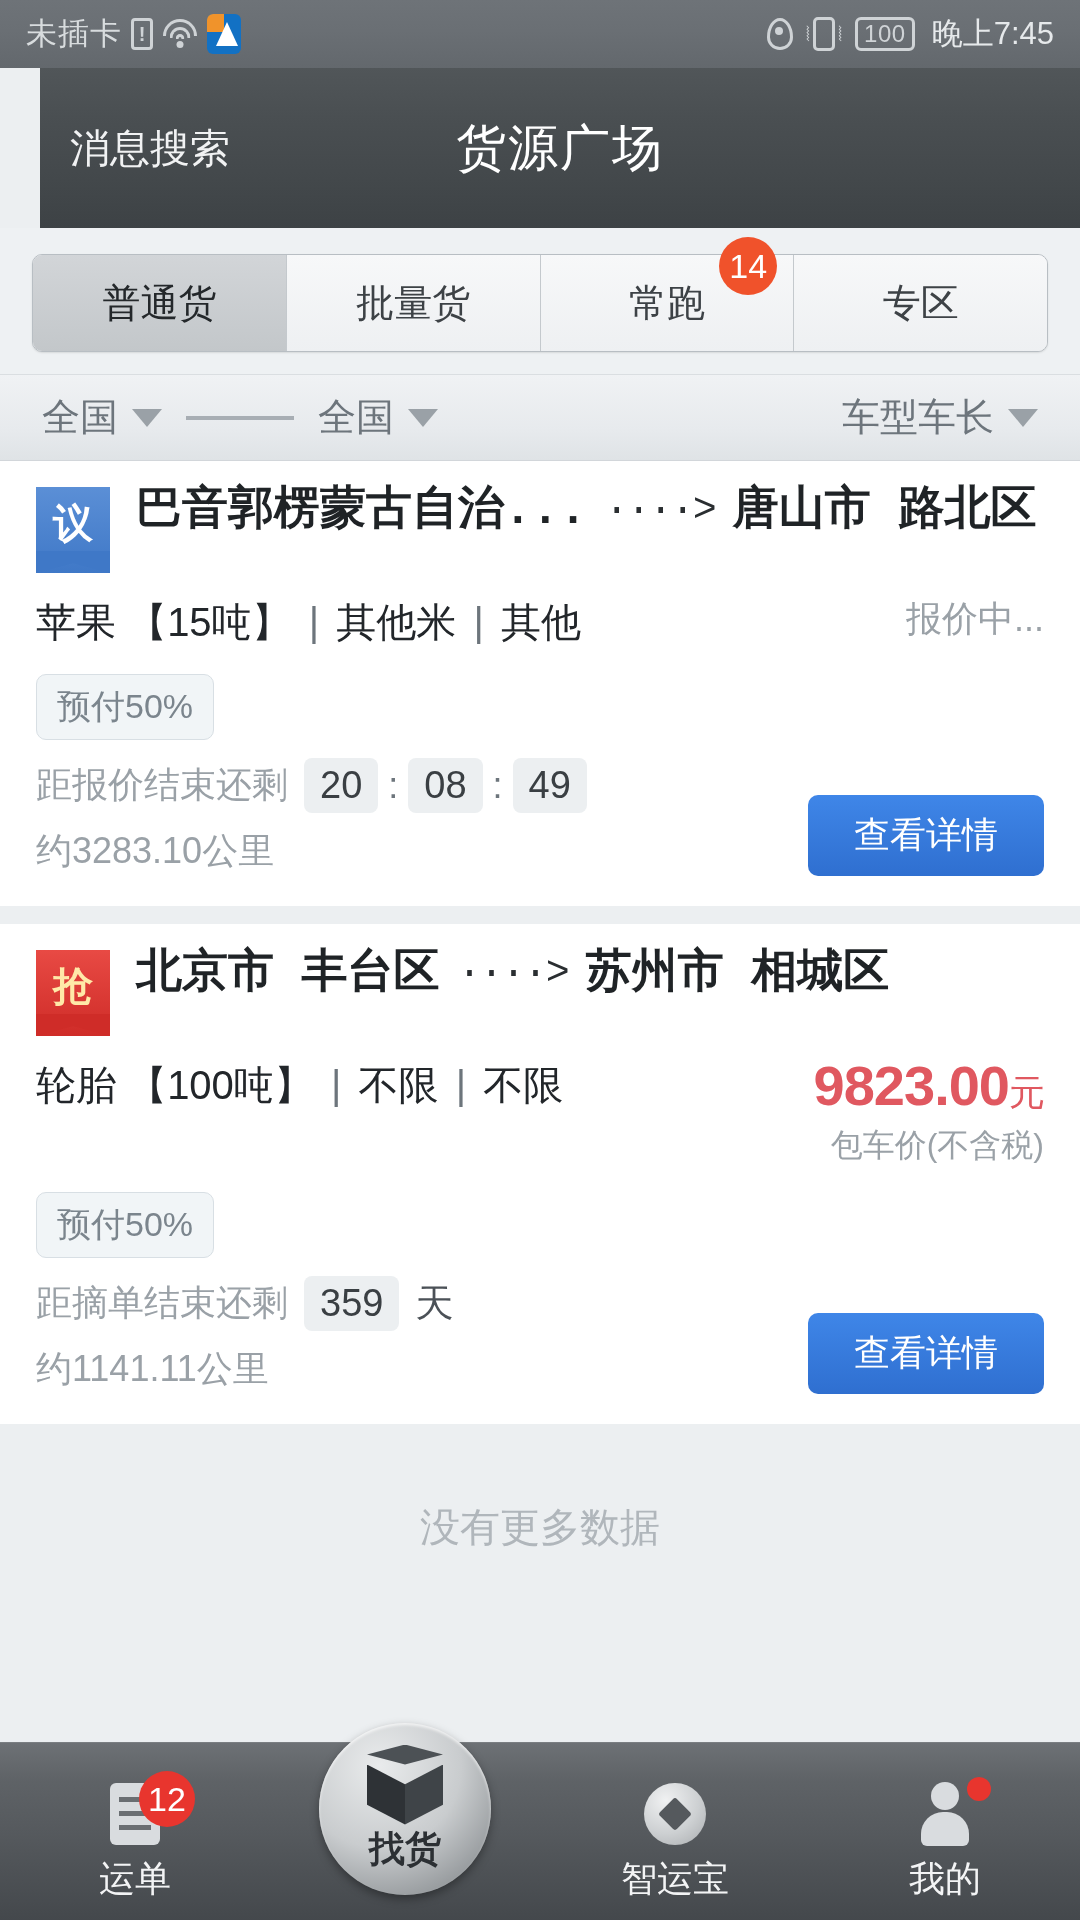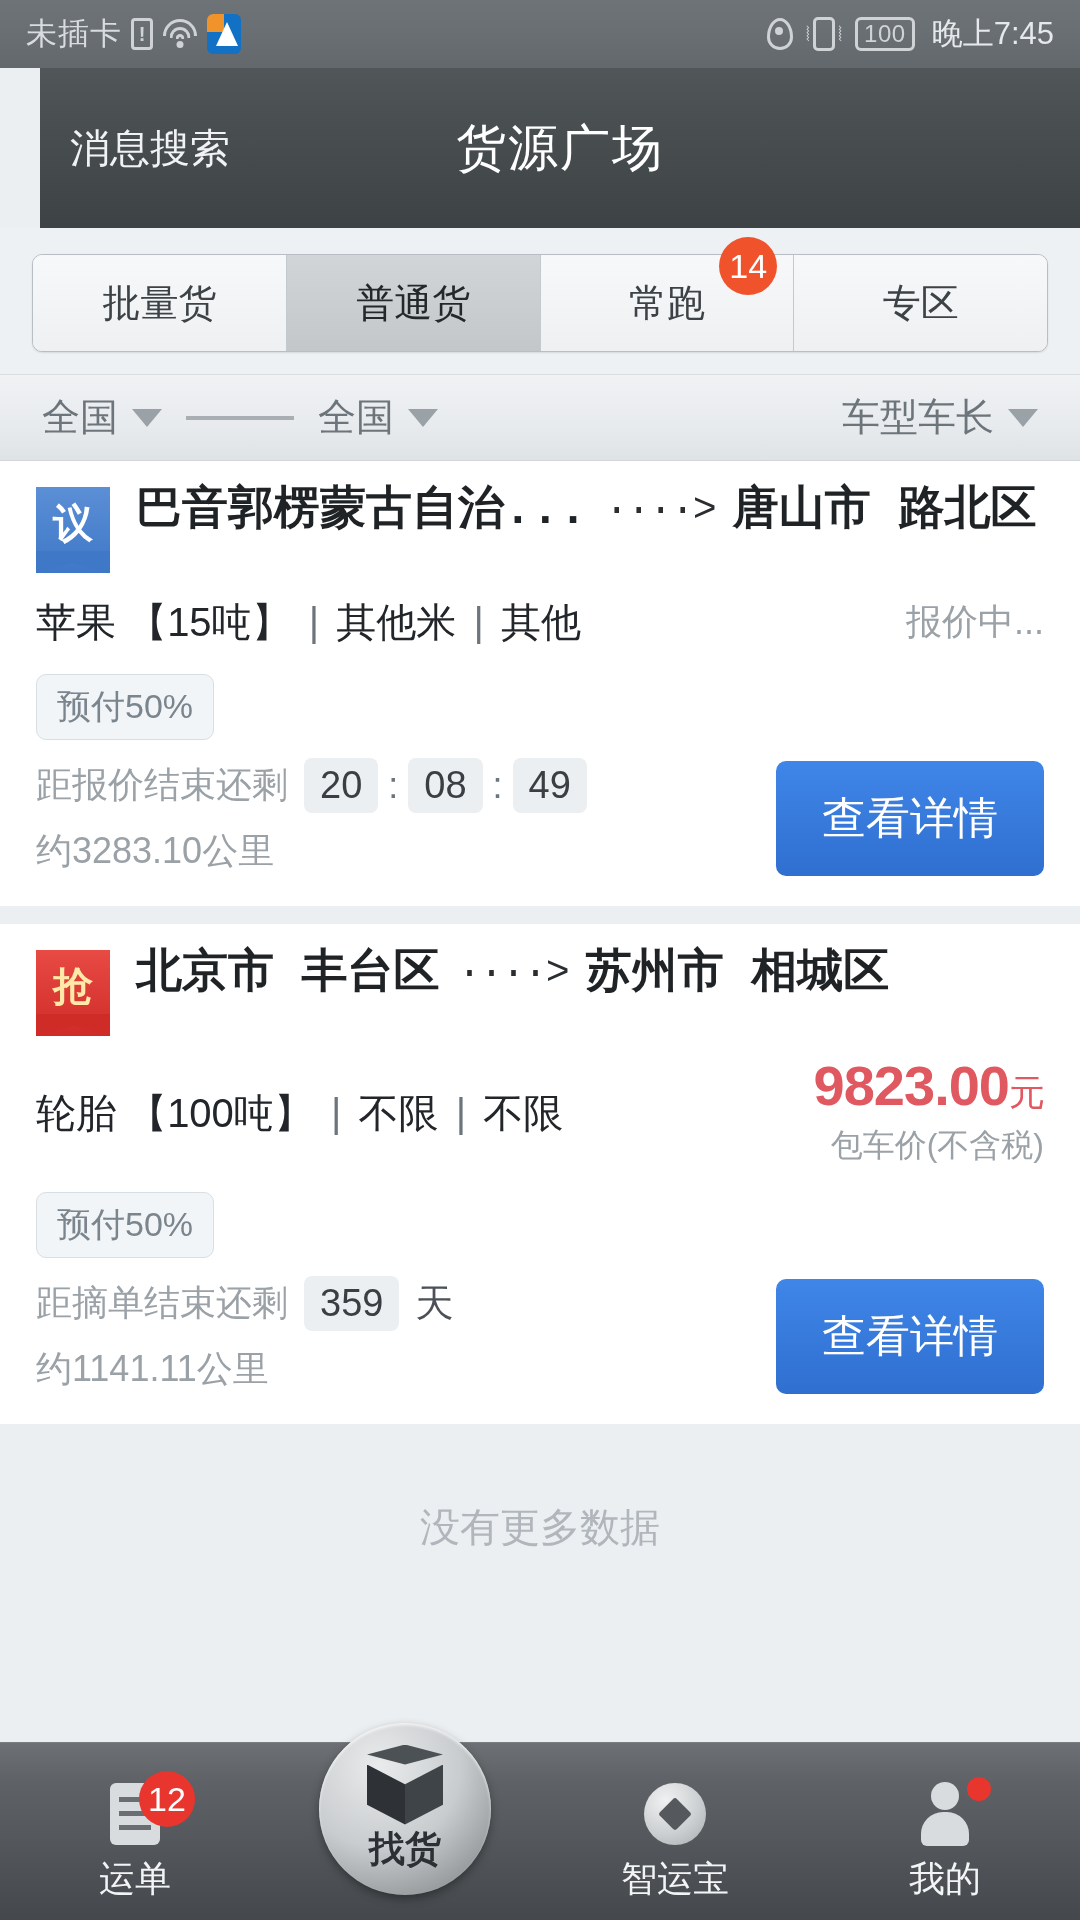--- a/index.html
+++ b/index.html
@@ -98,21 +98,21 @@
   .ribbon .notch{ position:absolute; bottom:0; left:0; width:100%; height:22px; }
   .ribbon.blue .notch{ background:#3f78c7;
      clip-path:polygon(0 0,100% 0,100% 100%,50% 55%,0 100%); }
   .ribbon.red .notch{ background:#cf2c28;
      clip-path:polygon(0 0,100% 0,100% 100%,50% 55%,0 100%); }
 
   .route{ flex:1; display:flex; align-items:center; flex-wrap:nowrap; padding-left:26px;
      font-size:46px; font-weight:bold; color:#1f2326; line-height:1.15; white-space:nowrap;font-family:Liberation Mono, monospace; }
   .route .arrow{ margin:0 18px; font-size:40px; color:#2a2e31; letter-spacing:-2px; font-weight:normal;}
 
-  .row2{ display:flex; align-items:center; margin-top:22px; }
+  .row2{ display:flex; align-items:flex-start; margin-top:22px; }
   .goods{ flex:1; font-size:40px; color:#22262a; white-space:nowrap; }
   .goods .sep{ color:#6d757c; margin:0 6px; }
 
   .rightcol{ text-align:right; min-width:300px; }
   .status-text{ font-size:36px; color:#9aa1a7; }
   .price{ font-size:56px; color:#e05860; font-weight:bold; letter-spacing:-1px; line-height:1; }
   .price .unit{ font-size:36px; font-weight:normal; color:#e05860; }
   .price-note{ font-size:32px; color:#9aa1a7; margin-top:10px; }
 
   .paytag{ display:inline-block; margin-top:24px; padding:9px 20px; font-size:34px;
@@ -120,22 +120,22 @@
 
   .row3{ display:flex; align-items:flex-end; margin-top:18px; }
   .leftinfo{ flex:1; }
   .countdown{ display:flex; align-items:center; font-size:36px; color:#9aa1a7; white-space:nowrap; }
   .countdown .lbl{ margin-right:16px; }
   .chip{ background:#eceff1; border-radius:8px; padding:6px 16px; font-size:38px; color:#3a3f43; }
   .colon{ margin:0 10px; color:#6d757c; font-size:36px; }
   .unit-day{ margin-left:16px; font-size:38px; color:#4b5157; }
   .distance{ font-size:36px; color:#9aa1a7; margin-top:14px; }
 
-  .cta{ background:linear-gradient(180deg,#3f86e8,#2f6fd0); color:#fff; font-size:44px;
-     padding:28px 46px; border-radius:10px; border:none; white-space:nowrap; }
+  .cta{ background:linear-gradient(180deg,#3f86e8,#2f6fd0); color:#fff; font-size:36px;
+     padding:16px 46px; border-radius:10px; border:none; white-space:nowrap; }
 
   .nomore{ text-align:center; font-size:40px; color:#b0b6bb; padding:76px 0 0; }
 
   
   .bottomnav{
     flex:0 0 178px; height:178px; position:relative;
     background:linear-gradient(180deg,#6d7175 0%,#5e6266 22%,#55595d 52%,#44484c 100%);
     display:flex; align-items:flex-end; padding-bottom:16px;
     border-top:1px solid #7a7e82;
   }
@@ -216,25 +216,25 @@
   </div>
 
   <div class="titlebar">
     <span class="tb-btn">消息</span>
     <span class="tb-title">货源广场</span>
     <span class="tb-btn">搜索</span>
   </div>
 
   <div class="tabwrap">
     <div class="tabs">
+      <div class="tab active">
+        <span>普通货</span>
+      </div>
       <div class="tab">
         <span>批量货</span>
-      </div>
-      <div class="tab active">
-        <span>普通货</span>
       </div>
       <div class="tab">
         <span>常跑</span>
         <span class="badge">14</span>
       </div>
       <div class="tab">
         <span>专区</span>
       </div>
     </div>
   </div>

